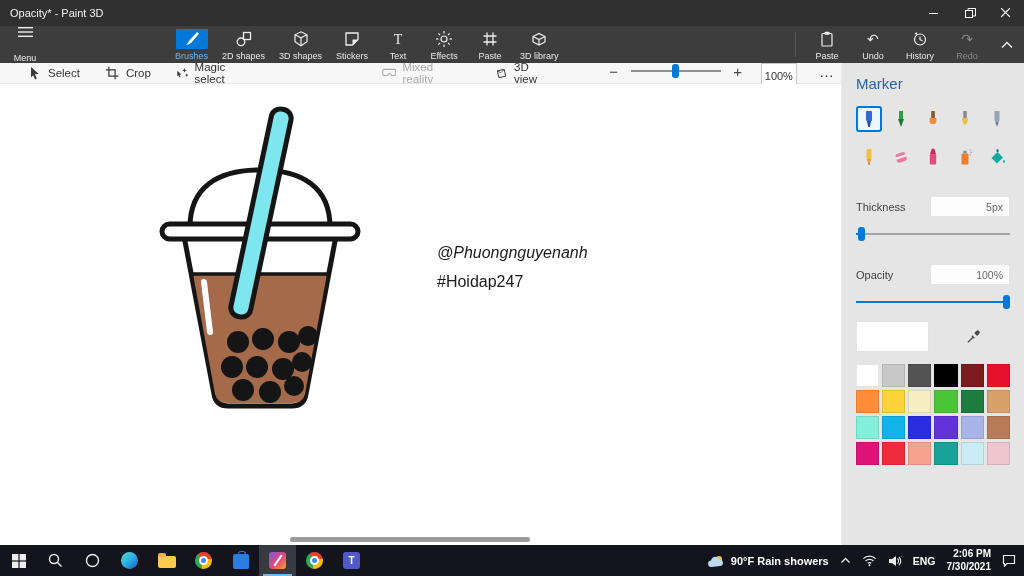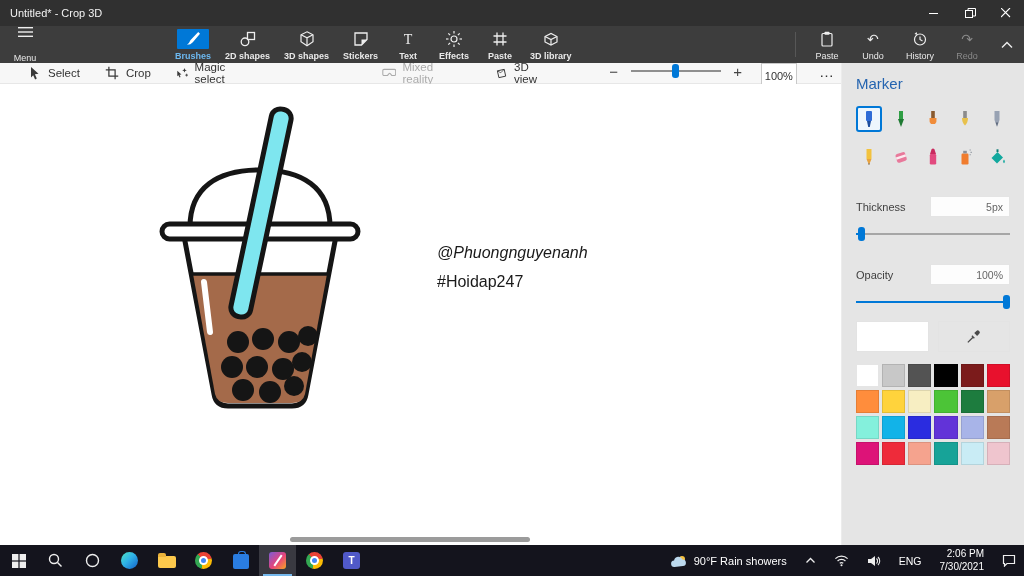--- a/index.html
+++ b/index.html
@@ -14,21 +14,21 @@
   .win-btn{width:36px;height:100%;display:flex;align-items:center;justify-content:center;}
 
   
   .ribbon{height:37px;background:#3d3d3d;display:flex;align-items:stretch;color:#e9e9e9;flex:0 0 auto;}
   .menu-btn{width:50px;display:flex;flex-direction:column;align-items:center;justify-content:center;gap:16px;cursor:pointer;}
   .menu-btn .mlabel{font-size:9px;}
   .tabs{display:flex;margin-left:118px;}
   .tab{display:flex;flex-direction:column;align-items:center;padding:3px 7px 2px;cursor:pointer;}
   .tab .ticon{width:32px;height:21px;display:flex;align-items:center;justify-content:center;border-radius:1px;}
   .tab.active .ticon{background:#0078d7;}
-  .tab .tlabel{font-size:9px;margin-top:2px;color:#e9e9e9;font-weight:bold;}
+  .tab .tlabel{font-size:9px;margin-top:2px;color:#e9e9e9;}
   .tab.active .tlabel{color:#6cb8f0;}
   .ribbon-actions{margin-left:auto;display:flex;align-items:stretch;}
   .vsep{width:1px;background:#575757;margin:6px 8px;}
   .action{display:flex;flex-direction:column;align-items:center;padding:3px 10px 2px;cursor:pointer;}
   .action .ticon{width:26px;height:21px;display:flex;align-items:center;justify-content:center;font-size:14px;line-height:1;}
   .action .tlabel{font-size:9px;margin-top:2px;}
   .action.disabled{color:#8a8a8a;}
   .collapse-btn{width:34px;display:flex;align-items:center;justify-content:center;}
 
   
@@ -92,33 +92,33 @@
              background:conic-gradient(from -45deg,#ea4335 0 120deg,#fbbc05 120deg 240deg,#34a853 240deg 360deg);}
   .ic-chrome::after{content:'';position:absolute;inset:4px;background:#4285f4;border:2px solid #fff;border-radius:50%;}
   .ic-store{width:16px;height:15px;background:#2a7de1;border-radius:2px;position:relative;margin-top:2px;}
   .ic-store::before{content:'';position:absolute;top:-3px;left:5px;width:6px;height:4px;border:1.5px solid #2a7de1;
                     border-bottom:none;border-radius:3px 3px 0 0;}
   .ic-paint3d{width:17px;height:17px;border-radius:3px;position:relative;
               background:linear-gradient(135deg,#7b5cd6 0%,#e8447a 55%,#f5a623 100%);}
   .ic-paint3d::after{content:'';position:absolute;left:8px;top:2px;width:2px;height:13px;background:#fff;transform:rotate(35deg);}
   .ic-teams{width:17px;height:17px;border-radius:3px;background:#5059c9;color:#fff;font-size:10px;font-weight:bold;
             display:flex;align-items:center;justify-content:center;}
-  .tray{margin-left:auto;display:flex;align-items:center;gap:18px;padding-right:8px;font-size:11px;}
+  .tray{margin-left:auto;display:flex;align-items:center;gap:11px;padding-right:8px;font-size:11px;font-weight:bold;}
   .weather{display:flex;align-items:center;gap:6px;cursor:pointer;}
   .tray-ic{display:flex;align-items:center;justify-content:center;cursor:pointer;}
   .lang{font-size:10.5px;cursor:pointer;}
   .clock{text-align:right;font-size:10px;line-height:1.25;cursor:pointer;}
 </style>
 </head>
 <body>
 
 <div class="app">
 
   <div class="titlebar">
-    <span class="title">Untitled* - Crop 3D</span>
+    <span class="title">Opacity* - Paint 3D</span>
     <div class="win-controls">
       <div class="win-btn">
         <svg width="10" height="10">
             <rect x="0" y="5" width="9" height="1" fill="#fff"></rect>
           </svg>
       </div>
       <div class="win-btn">
         <svg width="11" height="11">
           <rect x="0.5" y="2.5" width="7" height="7" fill="none" stroke="#fff"></rect>
           <path d="M3 2.5 V0.5 H10.5 V8 H8" fill="none" stroke="#fff"></path>

